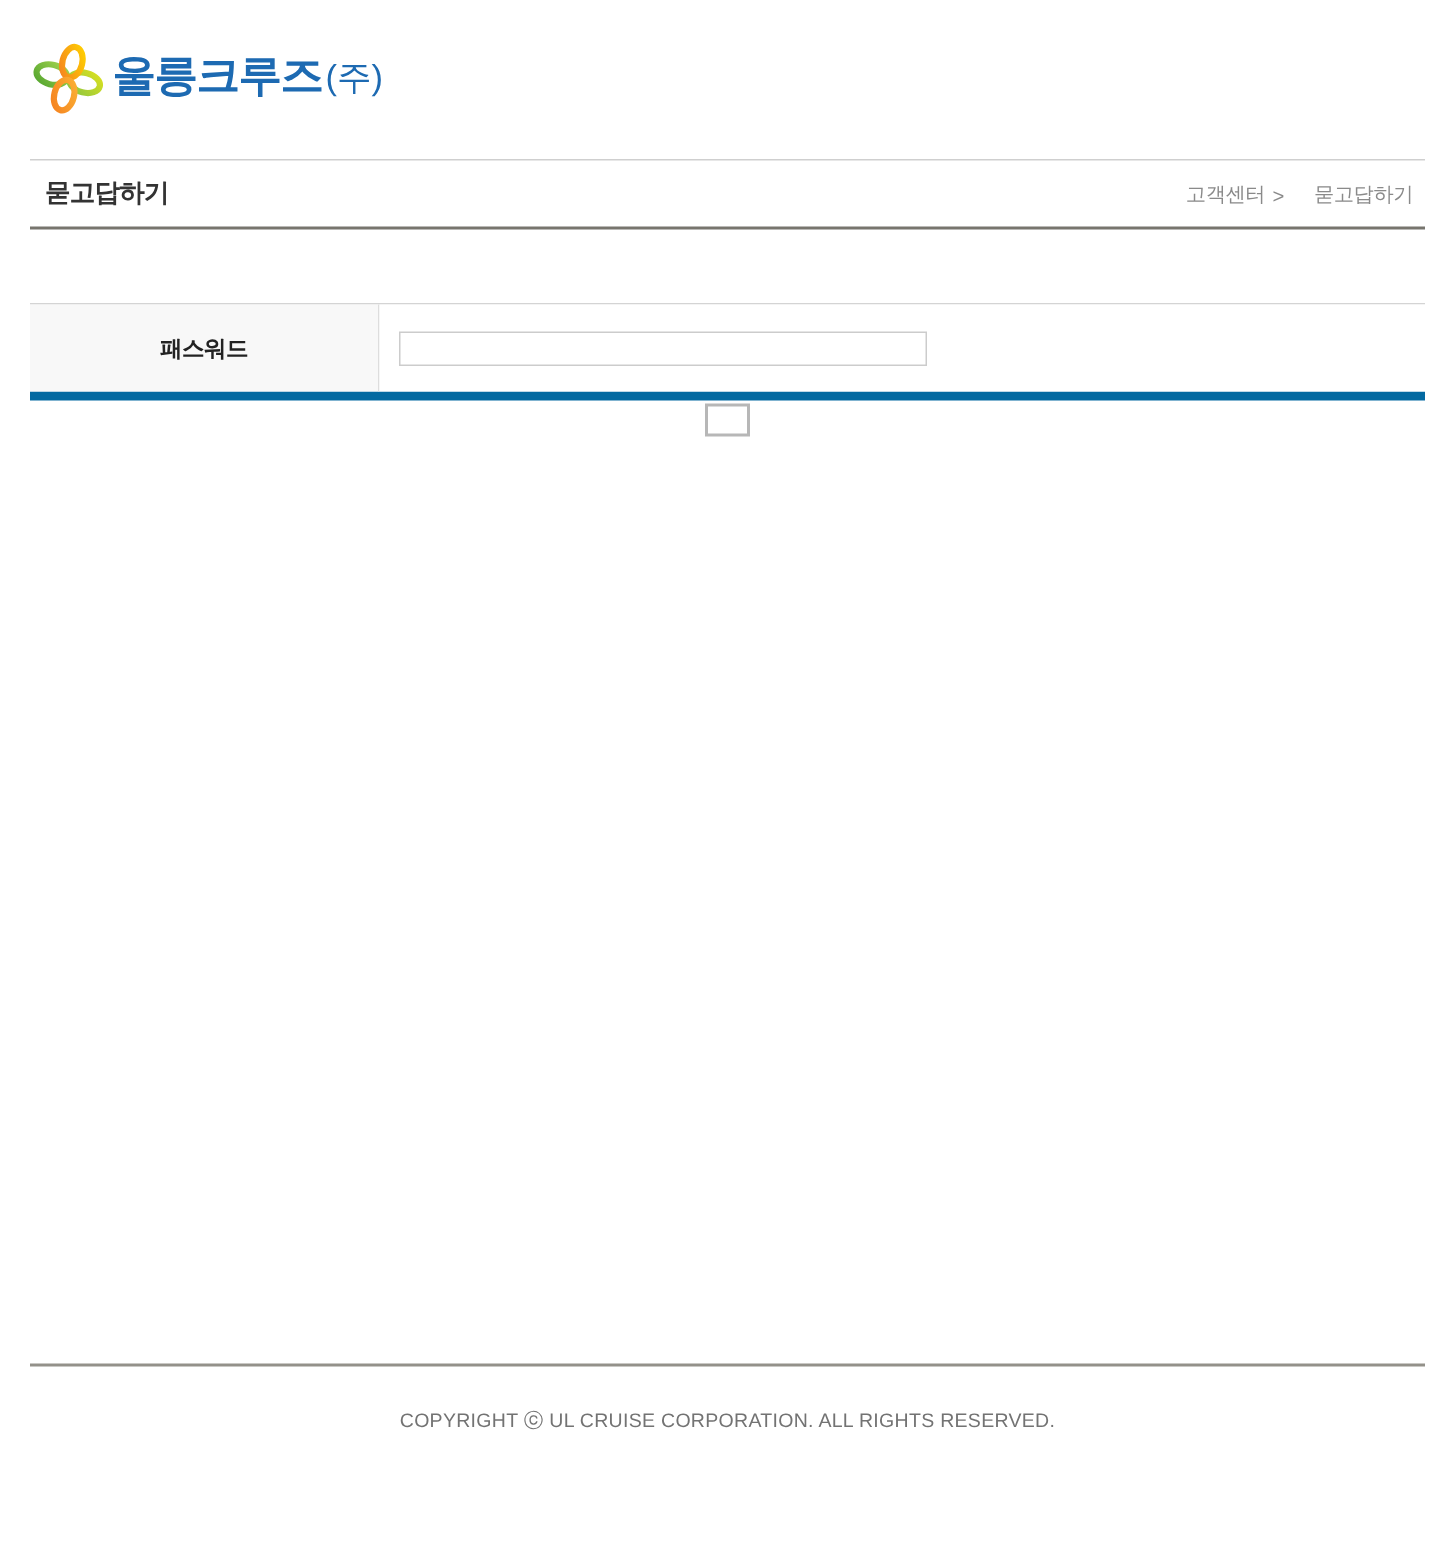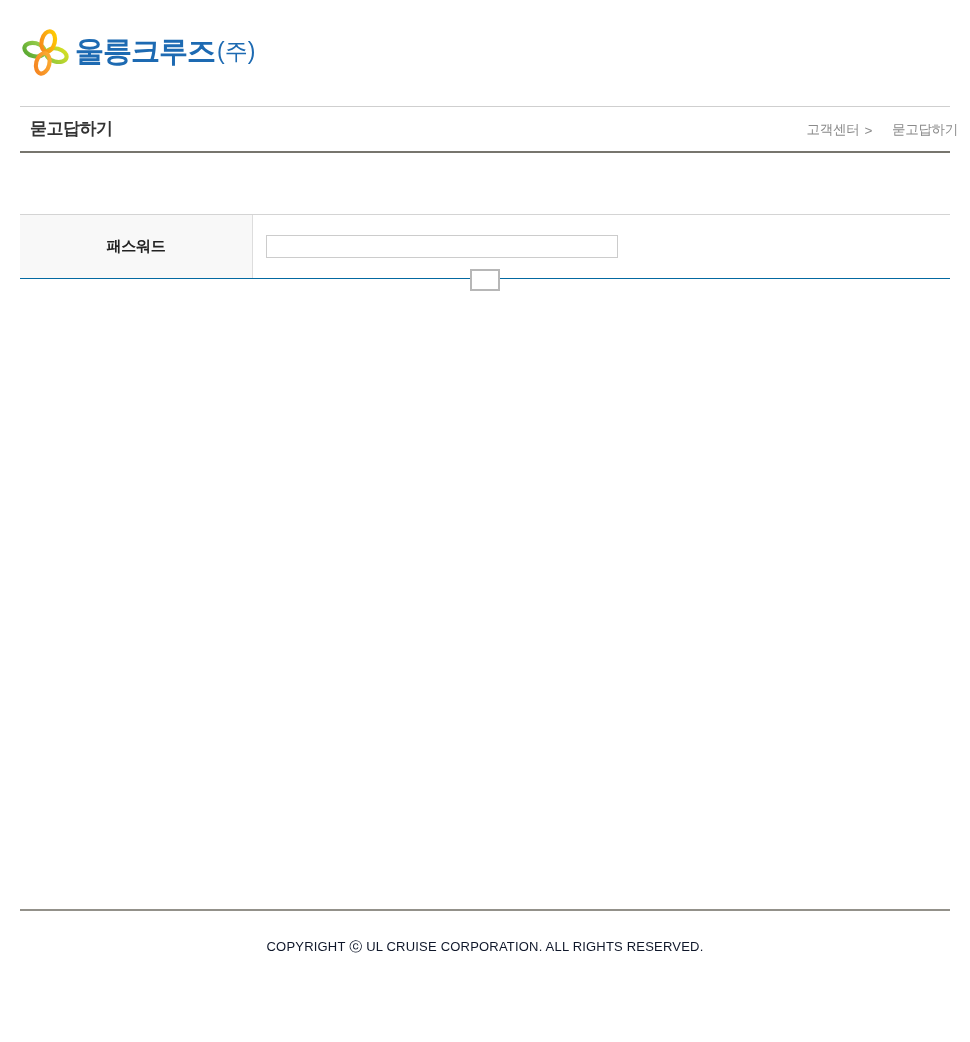--- a/index.html
+++ b/index.html
@@ -35,37 +35,36 @@
   
   .rule { position: absolute; left: 20px; width: 930px; }
   .rule-top       { top: 106px; height: 1px; background: #cfcfcf; }
   .rule-title-bot { top: 151px; height: 2px; background: #77756e; }
   .page-title {
     position: absolute; left: 30px; top: 117px;
     font-size: 17px; font-weight: 700; color: #333;
     letter-spacing: -0.5px;
   }
   .breadcrumb {
-    position: absolute; right: 12px; top: 121px;
+    position: absolute; right: 28px; top: 121px;
     font-size: 13.5px; color: #8a8a8a;
     display: flex; align-items: center;
     letter-spacing: -0.3px;
   }
   .breadcrumb .crumb-parent { cursor: pointer; }
   .breadcrumb .crumb-sep { margin-left: 5px; }
   .breadcrumb .crumb-current { margin-left: 20px; }
 
   
   .pw-table {
     position: absolute; left: 20px; top: 202px;
     width: 930px; height: 65px;
     border-top: 1px solid #d4d4d4;
-    border-bottom: 1px solid #0369a1;
+    border-bottom: 6px solid #0369a1;
     display: flex;
-    margin-top: 12px;
   }
   .pw-th {
     width: 233px;
     background: #f8f8f8;
     border-right: 1px solid #dddddd;
     display: flex; align-items: center; justify-content: center;
     font-size: 15px; font-weight: 700; color: #222;
     letter-spacing: -0.3px;
   }
   .pw-td {
@@ -92,21 +91,21 @@
     cursor: pointer;
     font-size: 11px; line-height: 18px;
     padding: 0;
   }
 
   
   .footer-rule { top: 909px; height: 2px; background: #93918a; }
   .footer-text {
     position: absolute; left: 0; top: 938px;
     width: 970px; text-align: center;
-    font-size: 13px; color: #0f172a;
+    font-size: 13px; color: #737373;
     letter-spacing: 0.2px;
   }
 </style>
 </head>
 <body>
 
 <div class="page">
 
   <div class="logo">
     <span>

